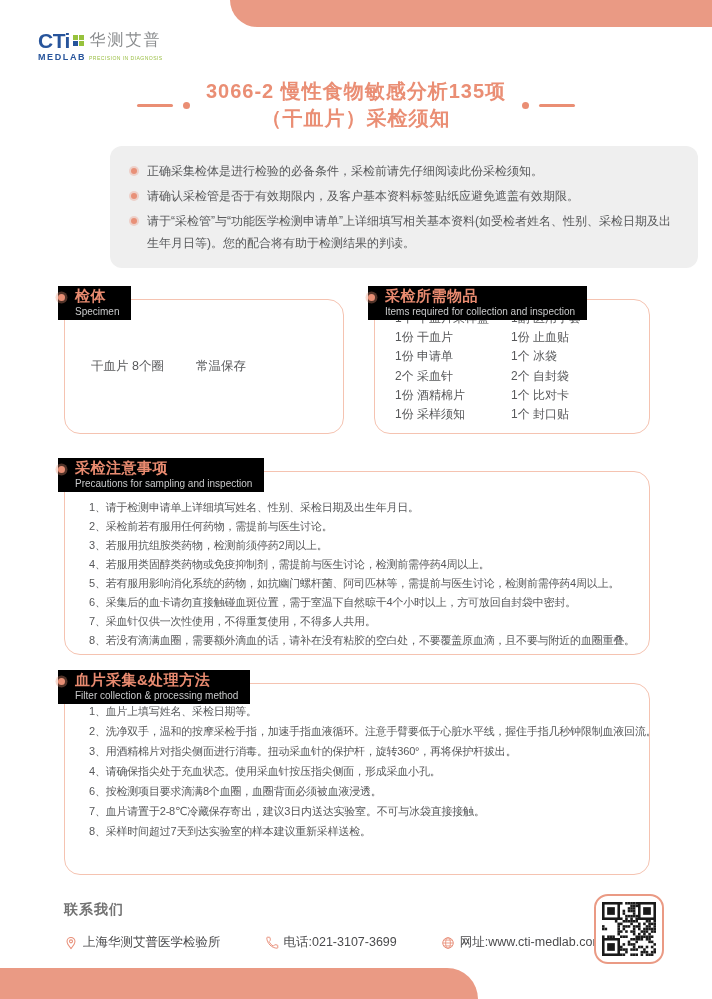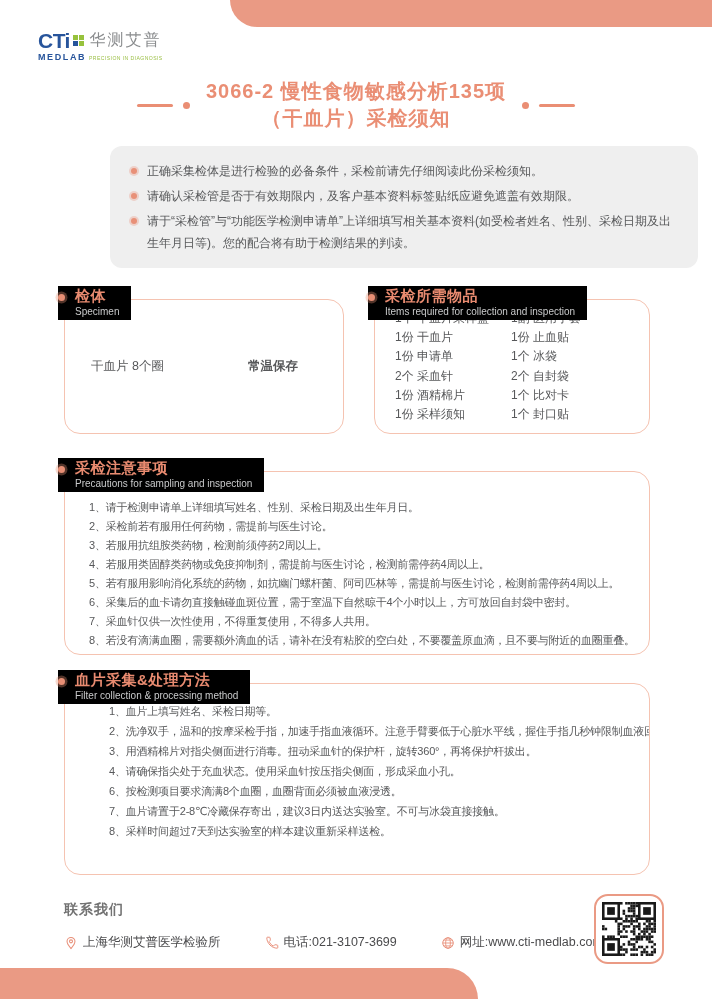--- a/index.html
+++ b/index.html
@@ -41,32 +41,32 @@
   .legend { position:absolute; top:0; left:-6px; z-index:2; background:#000000; display:flex; align-items:flex-start; gap:10px; padding:0 12px 3px 0; }
   .legend .bullet { flex:none; margin-top:8px; width:7px; height:7px; border-radius:50%; background:#E88F75; box-shadow:0 0 0 2.5px rgba(233,145,117,.35); }
   .sec-title { font-size:15px; font-weight:bold; color:#E98B70; line-height:19px; letter-spacing:.5px; }
   .sec-sub { font-size:10px; color:#C9CACB; margin-top:1px; white-space:nowrap; }
   .sec-box { border:1.5px solid #F5C3B1; border-radius:16px; background:#fff; overflow:hidden; }
 
   .cols { position:absolute; top:286px; left:64px; width:586px; display:flex; gap:30px; }
   .sec-specimen { width:280px; flex:none; }
   .sec-supplies { flex:1; }
   .specimen-box { height:135px; display:flex; align-items:center; padding-left:26px; font-size:12.5px; color:#57585A; }
-  .specimen-storage { margin-left:84px;font-weight:bold; }
+  .specimen-storage { margin-left:32px; }
   .supplies-box { height:135px; display:flex; padding:8px 8px 8px 20px; }
   .sup-col { display:flex; flex-direction:column; justify-content:space-evenly; font-size:12px; color:#57585A; }
   .sup-col-1 { width:116px; flex:none; }
   .sup-col-2 { flex:1; }
 
   .sec-precautions { position:absolute; top:458px; left:64px; width:586px; }
   .precautions-box { height:184px; padding:26px 10px 0 24px; }
   .sec-processing { position:absolute; top:670px; left:64px; width:586px; }
   .processing-box { height:192px; padding:17px 10px 0 24px; }
   .rule-item { font-size:11px; line-height:19px; color:#57585A; letter-spacing:-.2px; white-space:nowrap; }
-  .processing-box .rule-item { line-height:20px;margin-left:20px; }
+  .processing-box .rule-item { line-height:20px; }
 
   
   .footer { position:absolute; top:901px; left:64px; }
   .footer-title { font-size:14px; font-weight:bold; color:#737373; letter-spacing:1px; }
   .contact-row { margin-top:15px; display:flex; align-items:center; gap:44px; font-size:12.5px; color:#4B4B4D; }
   .contact { display:flex; align-items:center; gap:5px; }
   .contact svg { display:block; }
 
   .qr-box { position:absolute; top:894px; left:594px; width:70px; height:70px; border:2.5px solid #EA9A84; border-radius:14px; background:#fff; display:flex; align-items:center; justify-content:center; }
 </style>

